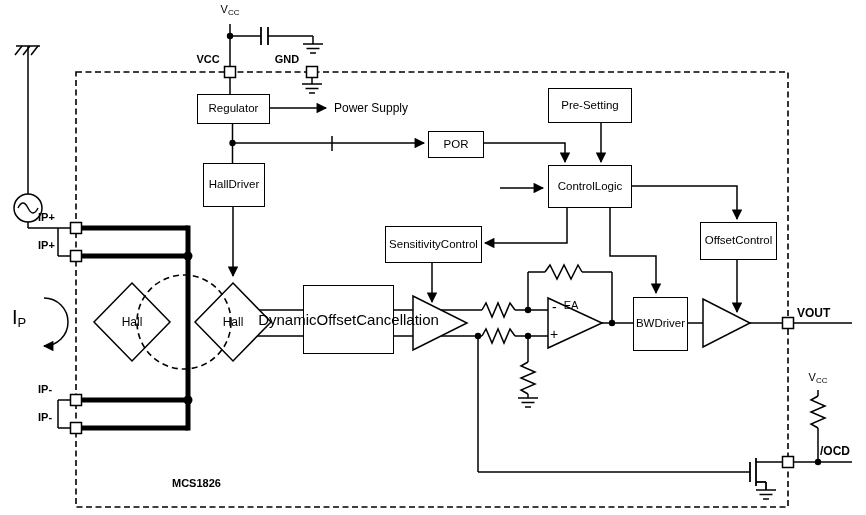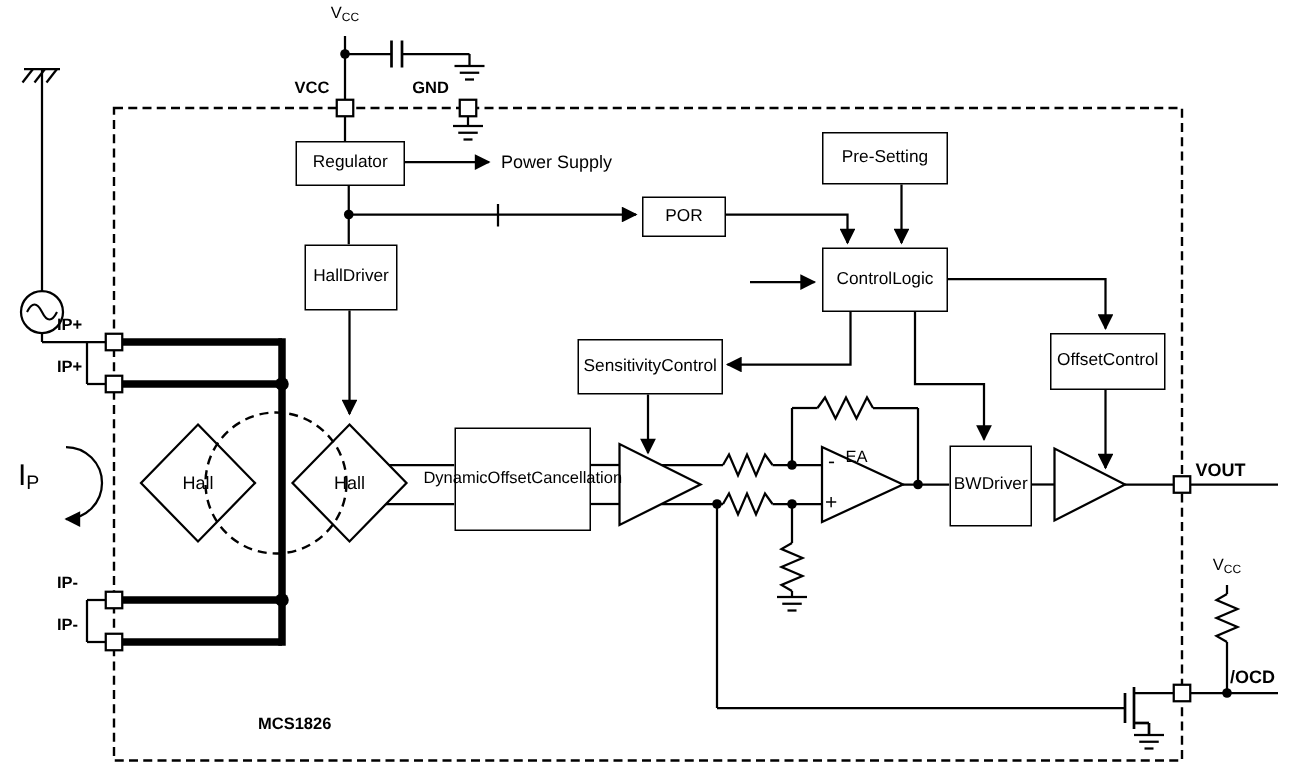--- a/index.html
+++ b/index.html
@@ -195,21 +195,21 @@
     <span>Logic</span>
   </div>
   <div class="blk" style="left:385px;top:226px;width:95px;height:35px">
     <span>Sensitivity</span>
     <span>Control</span>
   </div>
   <div class="blk" style="left:700px;top:222px;width:75px;height:36px">
     <span>Offset</span>
     <span>Control</span>
   </div>
-  <div class="blk" style="left:303px;top:285px;width:89px;height:67px;font-size:11px">
+  <div class="blk" style="left:303px;top:285px;width:89px;height:67px;font-size:15px">
     <span>Dynamic</span>
     <span>Offset</span>
     <span>Cancellation</span>
   </div>
   <div class="blk" style="left:633px;top:297px;width:53px;height:52px">
     <span>BW</span>
     <span>Driver</span>
   </div>
 
   <div class="lbl c" style="left:112px;top:315px;width:40px;font-size:12px">Hall</div>

